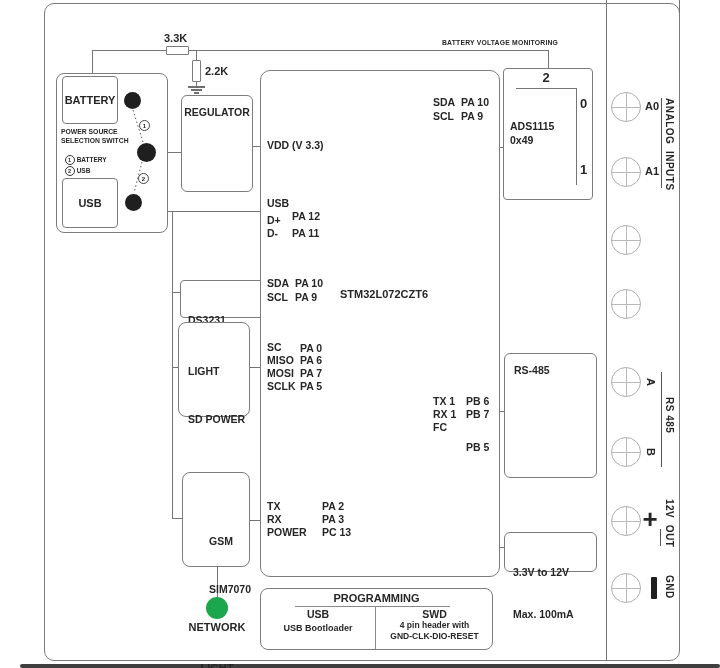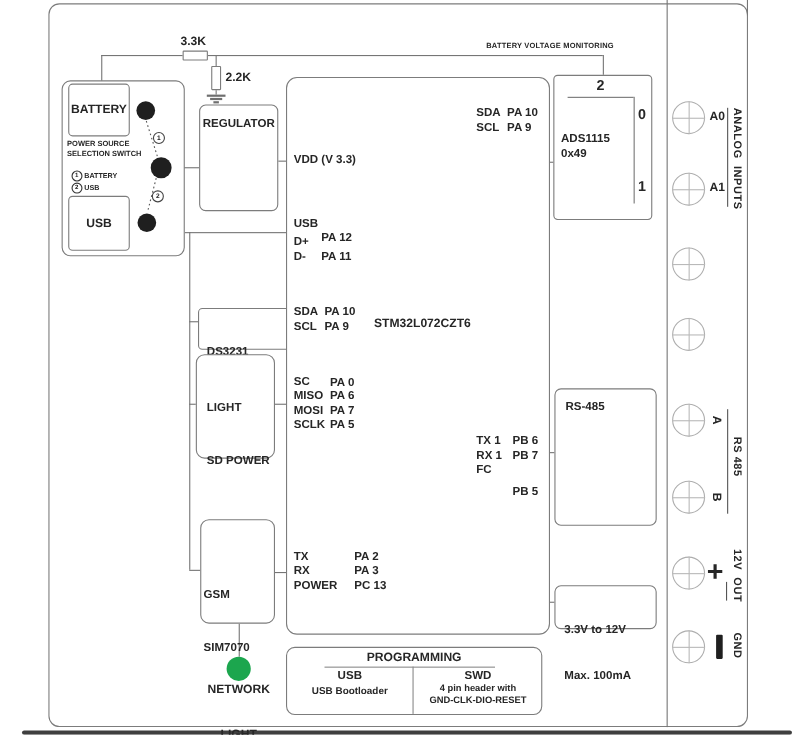--- a/index.html
+++ b/index.html
@@ -105,21 +105,21 @@
 </div>
 
 <div class="box lbl f105" style="left:180px;top:280px;width:85px;height:38px;border-radius:4px;padding:4px 0 0 7px;line-height:14px">
   <div>DS3231</div>
   <div>RTC</div>
 </div>
 <div class="box lbl f105" style="left:178px;top:322px;width:72px;height:95px;border-radius:8px;padding:8px 0 0 9px;line-height:16px">
   <div>LIGHT</div>
   <div>SD POWER</div>
 </div>
-<div class="box lbl f105" style="left:182px;top:472px;width:68px;height:95px;border-radius:8px;padding:28px 0 0 2px;line-height:16px">
+<div class="box lbl f105" style="left:182px;top:472px;width:68px;height:95px;border-radius:8px;padding:28px 0 0 26px;line-height:16px">
   <div>GSM</div>
   <div>SIM7070</div>
 </div>
 
 <div style="position:absolute;left:206px;top:597px;width:22px;height:22px;border-radius:50%;background:#1ca64e"></div>
 <div class="lbl f11 ctr" style="left:172px;top:621px;width:90px">NETWORK</div>
 <div class="lbl f11 ctr" style="left:172px;top:662px;width:90px">LIGHT</div>
 
 <div class="box" style="left:260px;top:70px;width:240px;height:507px;border-radius:10px"></div>
 <div class="lbl f11" style="left:340px;top:288px">STM32L072CZT6</div>

